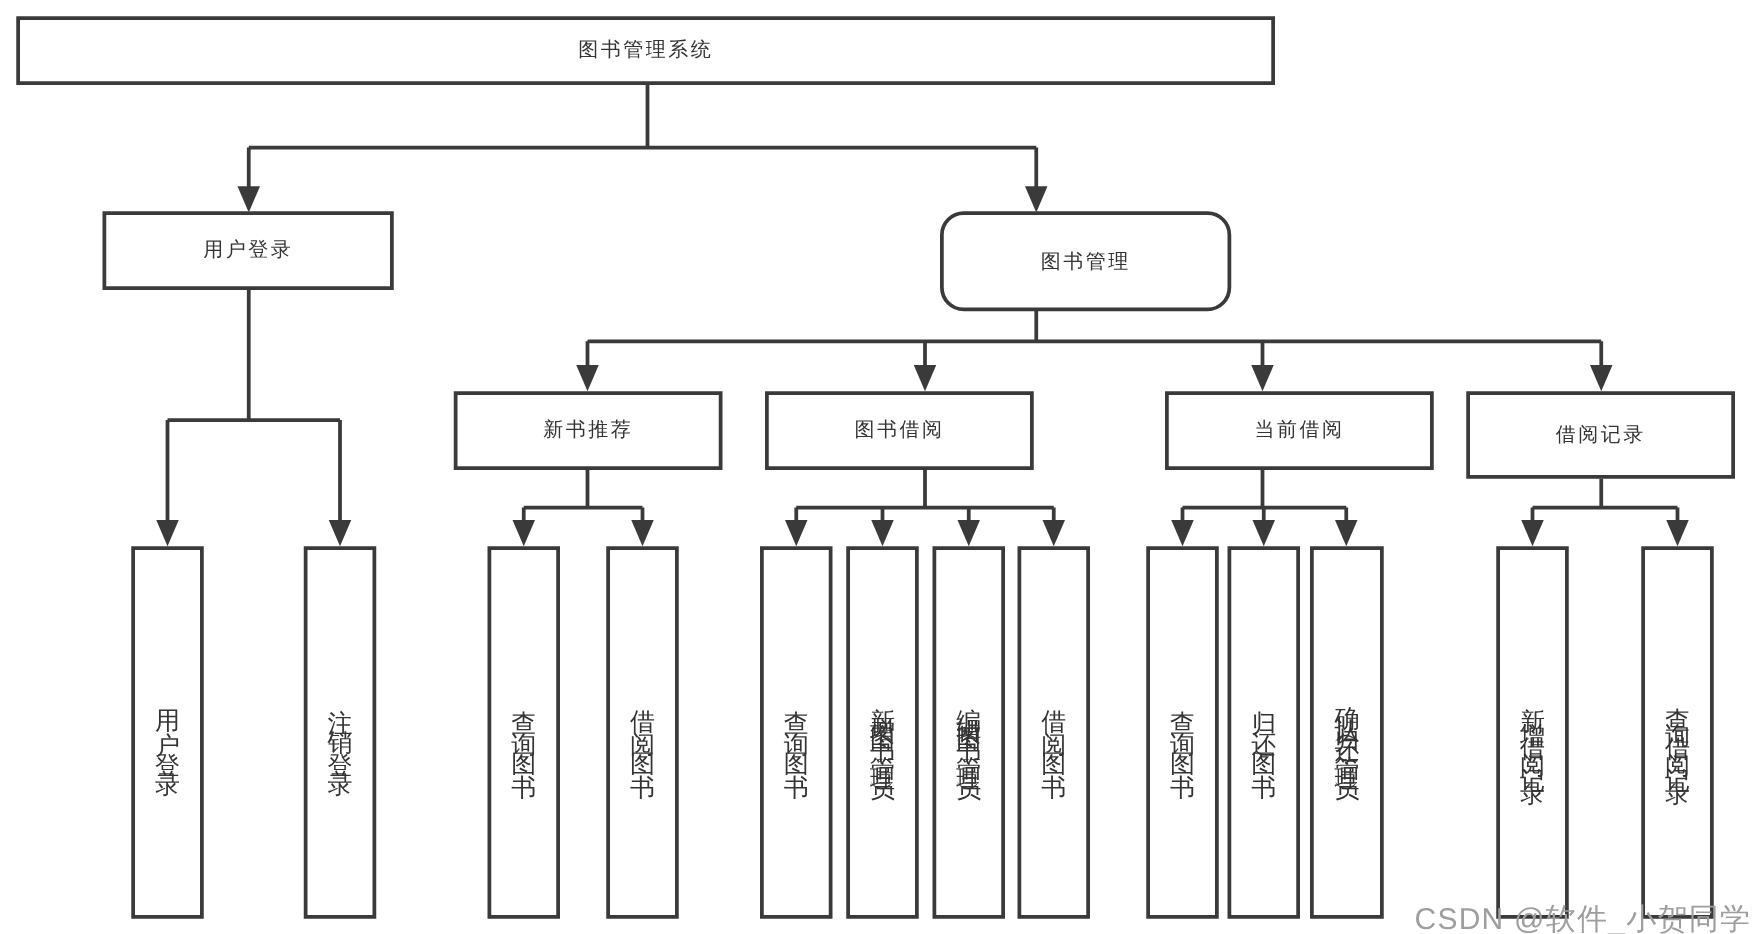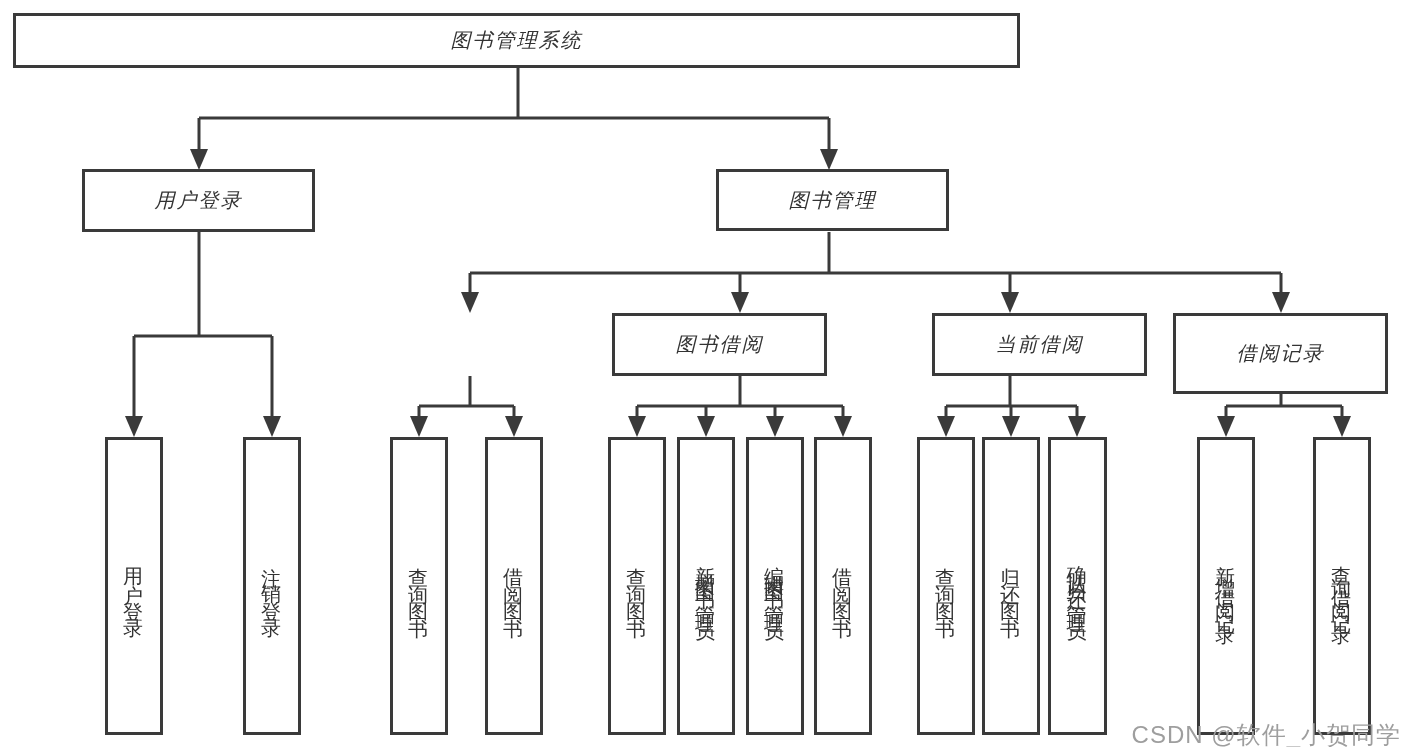--- a/index.html
+++ b/index.html
@@ -32,21 +32,21 @@
   .box {
     position: absolute;
     background: var(--box-bg);
     border: 3px solid var(--line);
     display: flex;
     align-items: center;
     justify-content: center;
     z-index: 2;
     color: var(--text);
   }
-  .hbox { font-size: 20px; letter-spacing: 2px; font-style: italic; }
+  .hbox { font-size: 16px; letter-spacing: 2px; }
   .hbox.level1 { border-width: 3px; }
 
   .leaf .vtext {
     writing-mode: vertical-rl;
     text-orientation: mixed;
     font-size: 20px;
     color: var(--text);
     white-space: nowrap;
   }
   .ls-lg { letter-spacing: 17px; }
@@ -105,31 +105,34 @@
     <polygon class="arrowhead" points="1333,416 1351,416 1342,437"></polygon>
   </svg>
 
   <div class="box hbox level1" style="left:13px; top:13px; width:1007px; height:55px;">
     <span>图书管理系统</span>
   </div>
 
   <div class="box hbox" style="left:82px; top:169px; width:233px; height:63px;">
     <span>用户登录</span>
   </div>
-  <div class="box hbox" style="left:716px; top:169px; width:233px; height:62px;">
+  <div class="box hbox" style="left:752px; top:169px; width:233px; height:80px;border-radius:19px;">
     <span>图书管理</span>
   </div>
 
+  <div class="box hbox" style="left:363px; top:313px; width:215px; height:63px;">
+    <span>新书推荐</span>
+  </div>
   <div class="box hbox" style="left:612px; top:313px; width:215px; height:63px;">
     <span>图书借阅</span>
   </div>
   <div class="box hbox" style="left:932px; top:313px; width:215px; height:63px;">
     <span>当前借阅</span>
   </div>
-  <div class="box hbox" style="left:1173px; top:313px; width:215px; height:81px;">
+  <div class="box hbox" style="left:1173px; top:313px; width:215px; height:70px;">
     <span>借阅记录</span>
   </div>
 
   <div class="box leaf" style="left:105px; top:437px; width:58px; height:298px;">
     <span class="vtext ls-lg">用户登录</span>
   </div>
   <div class="box leaf" style="left:243px; top:437px; width:58px; height:298px;">
     <span class="vtext ls-lg">注销登录</span>
   </div>
 

